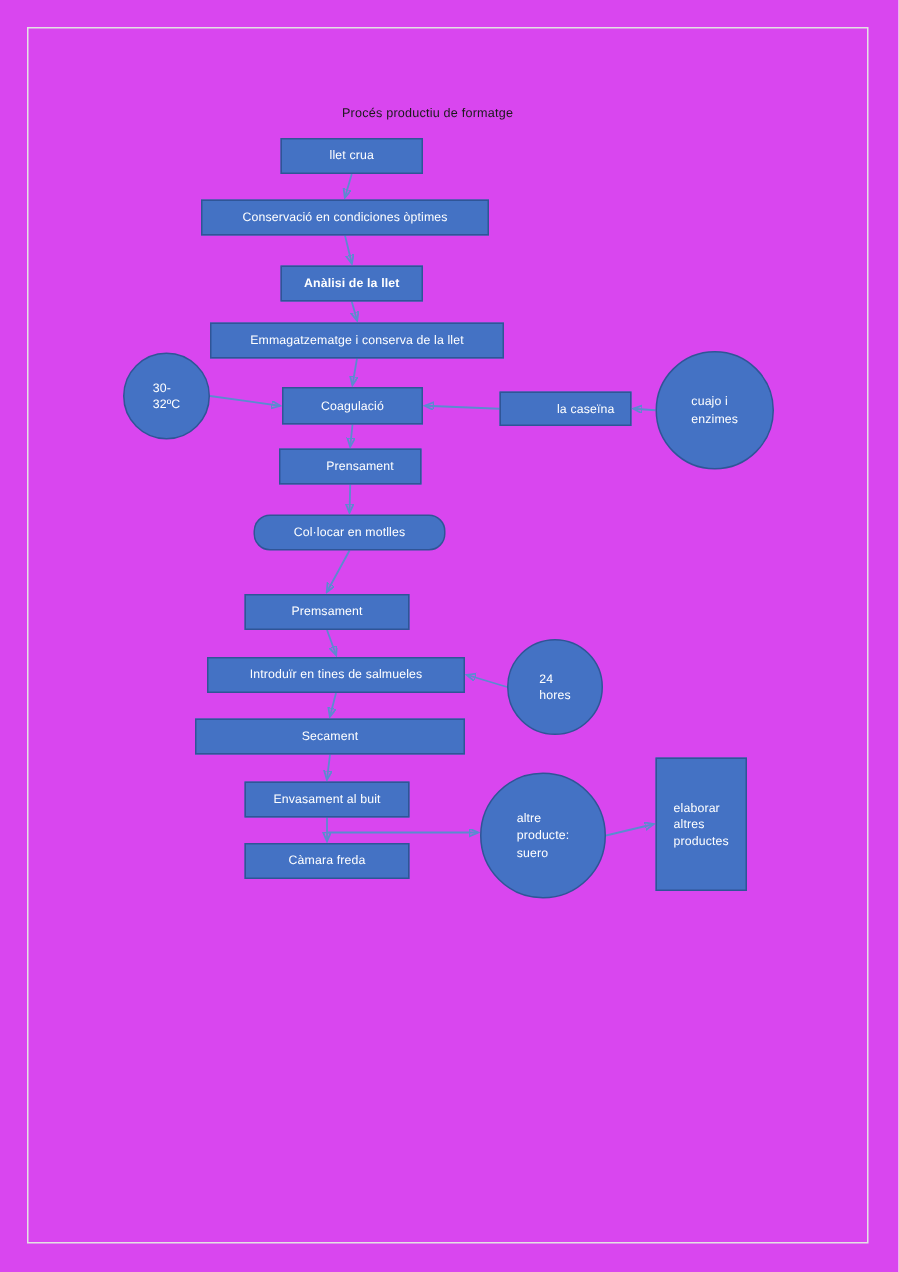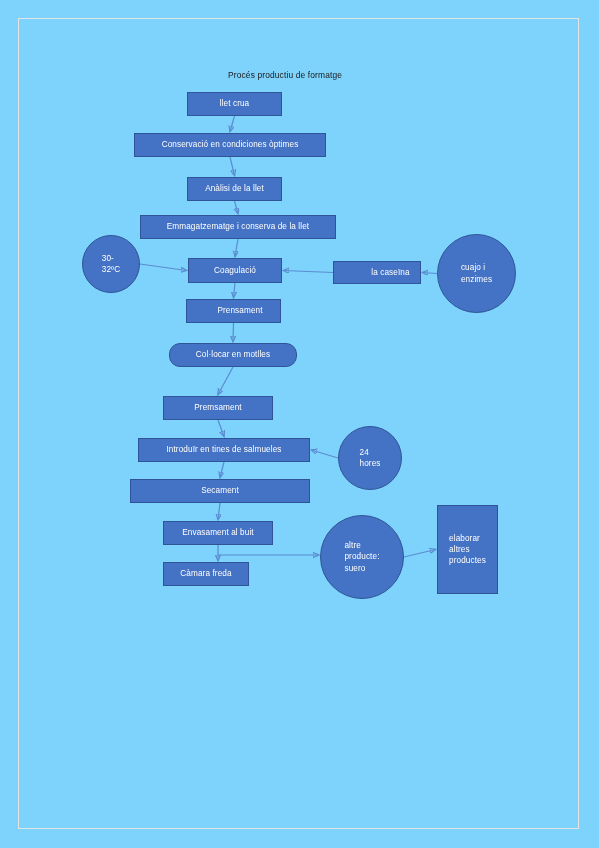--- a/index.html
+++ b/index.html
@@ -8,21 +8,21 @@
     padding: 0;
     background: #ffffff;
   }
   body {
     font-family: "Liberation Sans", sans-serif;
   }
   #page {
     position: relative;
     width: 599px;
     height: 848px;
-    background: #7dd3fc;
+    background: #d946ef;
     overflow: hidden;
   }
   
   #sheet-border {
     position: absolute;
     left: 18px;
     top: 18px;
     width: 561px;
     height: 811px;
     border: 1px solid #e3e3e3;
@@ -112,37 +112,37 @@
         <line x1="220" y1="503" x2="218" y2="519.5" marker-end="url(#arrow)"></line>
         <line x1="218" y1="545" x2="218" y2="560.5" marker-end="url(#arrow)"></line>
         <line x1="218" y1="555" x2="318.5" y2="555" marker-end="url(#arrow)"></line>
         <line x1="404" y1="557" x2="435.5" y2="549.5" marker-end="url(#arrow)"></line>
       </g>
   </svg>
 
   <div id="node-layer">
       <div class="node plain-rect" style="left: 187px; top: 92px; width: 95px; height: 24px;">llet crua</div>
       <div class="node plain-rect" style="left: 134px; top: 133px; width: 192px; height: 24px;">Conservació en condiciones òptimes</div>
-      <div class="node plain-rect" style="left: 187px; top: 177px; width: 95px; height: 24px;">Anàlisi de la llet</div>
+      <div class="node plain-rect" style="left: 187px; top: 177px; width: 95px; height: 24px; font-weight: bold;">Anàlisi de la llet</div>
       <div class="node plain-rect" style="left: 140px; top: 215px; width: 196px; height: 24px;">Emmagatzematge i conserva de la llet</div>
       <div class="node circle" style="left: 82px; top: 235px; width: 58px; height: 58px;">30-
 32ºC</div>
       <div class="node plain-rect" style="left: 188px; top: 258px; width: 94px; height: 25px;">Coagulació</div>
       <div class="node rounded" style="left: 333px; top: 261px; width: 88px; height: 23px;">la caseïna</div>
       <div class="node circle" style="left: 437px; top: 234px; width: 79px; height: 79px;">cuajo i
 enzimes</div>
       <div class="node plain-rect" style="left: 186px; top: 299px; width: 95px; height: 24px; padding-left: 16px;">Prensament</div>
       <div class="node plain-rect" style="left: 169px; top: 343px; width: 128px; height: 24px; border-radius: 11px;">Col·locar en motlles</div>
       <div class="node plain-rect" style="left: 163px; top: 396px; width: 110px; height: 24px;">Premsament</div>
       <div class="node plain-rect" style="left: 138px; top: 438px; width: 172px; height: 24px;">Introduïr en tines de salmueles</div>
       <div class="node circle" style="left: 338px; top: 426px; width: 64px; height: 64px;">24
 hores</div>
       <div class="node plain-rect" style="left: 130px; top: 479px; width: 180px; height: 24px;">Secament</div>
       <div class="node plain-rect" style="left: 163px; top: 521px; width: 110px; height: 24px;">Envasament al buit</div>
-      <div class="node plain-rect" style="left: 163px; top: 562px; width: 86px; height: 24px;">Càmara freda</div>
+      <div class="node plain-rect" style="left: 163px; top: 562px; width: 110px; height: 24px;">Càmara freda</div>
       <div class="node circle" style="left: 320px; top: 515px; width: 84px; height: 84px;">altre
 producte:
 suero</div>
       <div class="node plain-rect" style="left: 437px; top: 505px; width: 61px; height: 89px;">elaborar
 altres
 productes</div>
     </div>
 
 </div>
 

